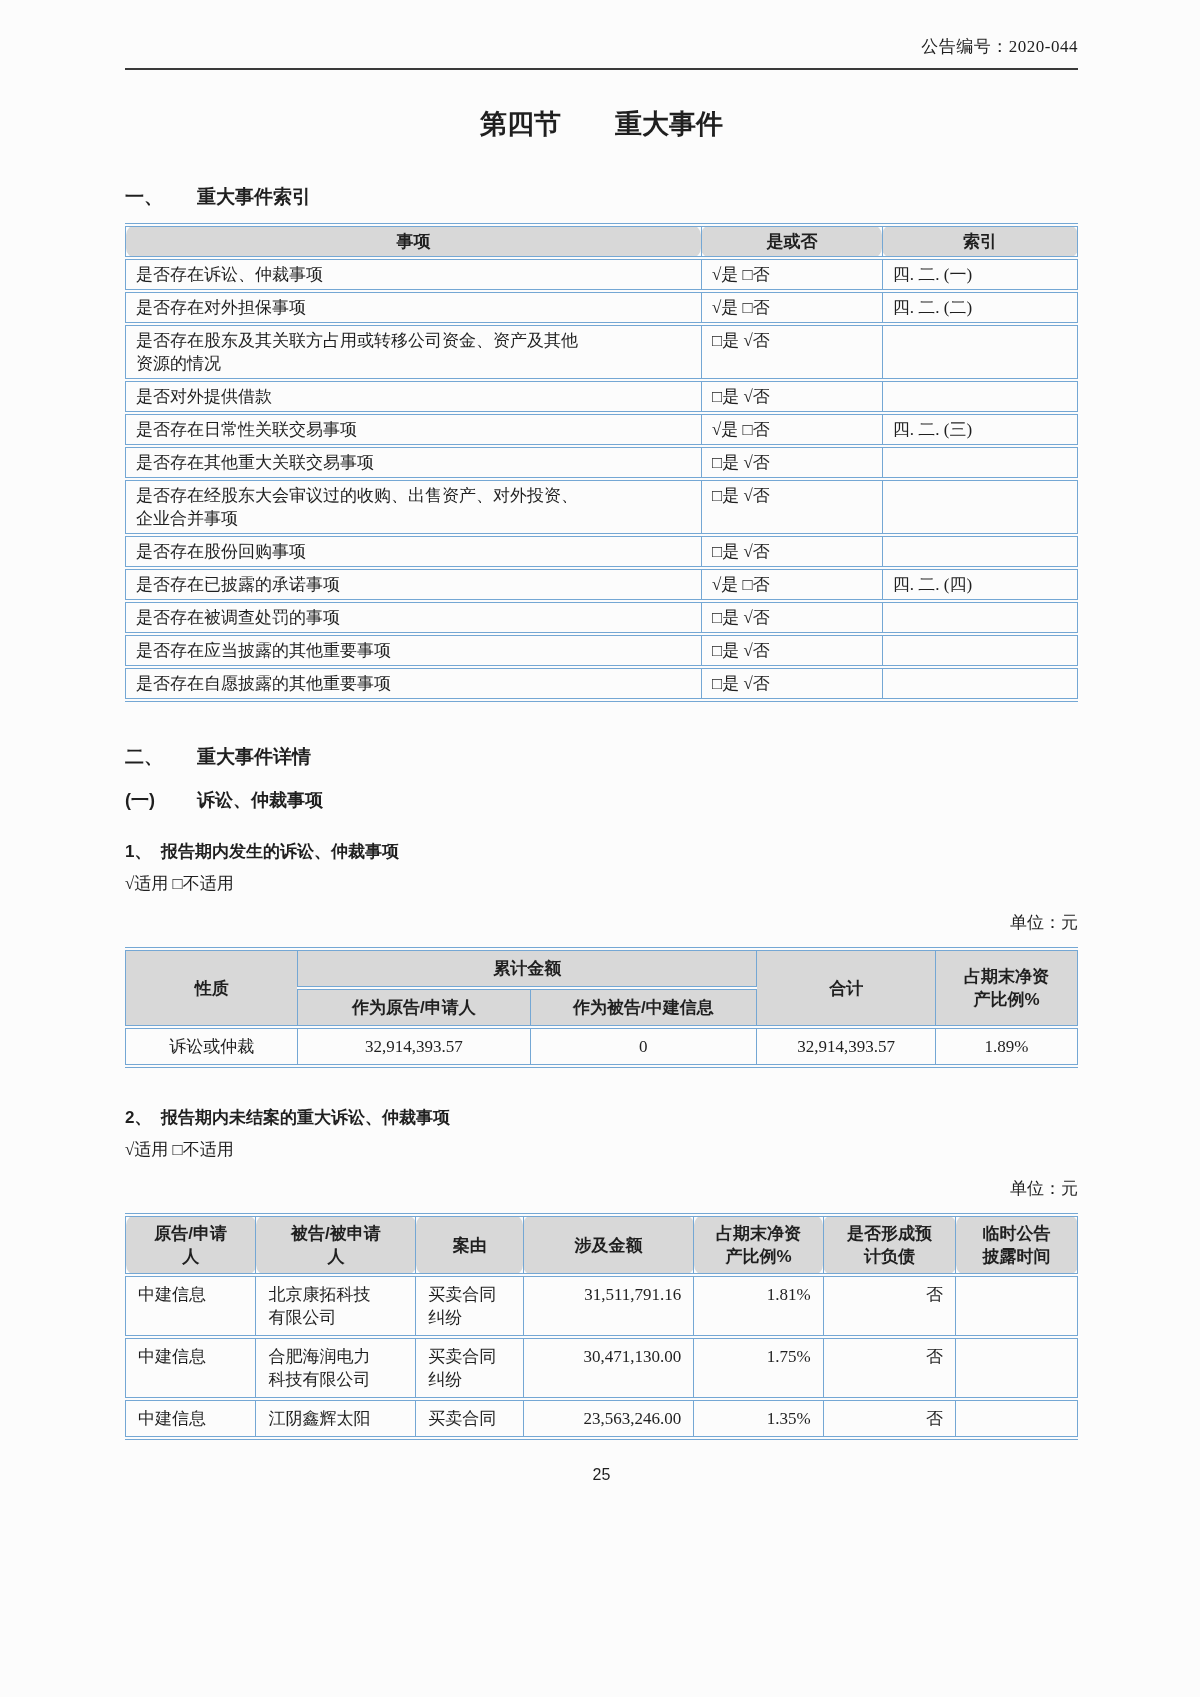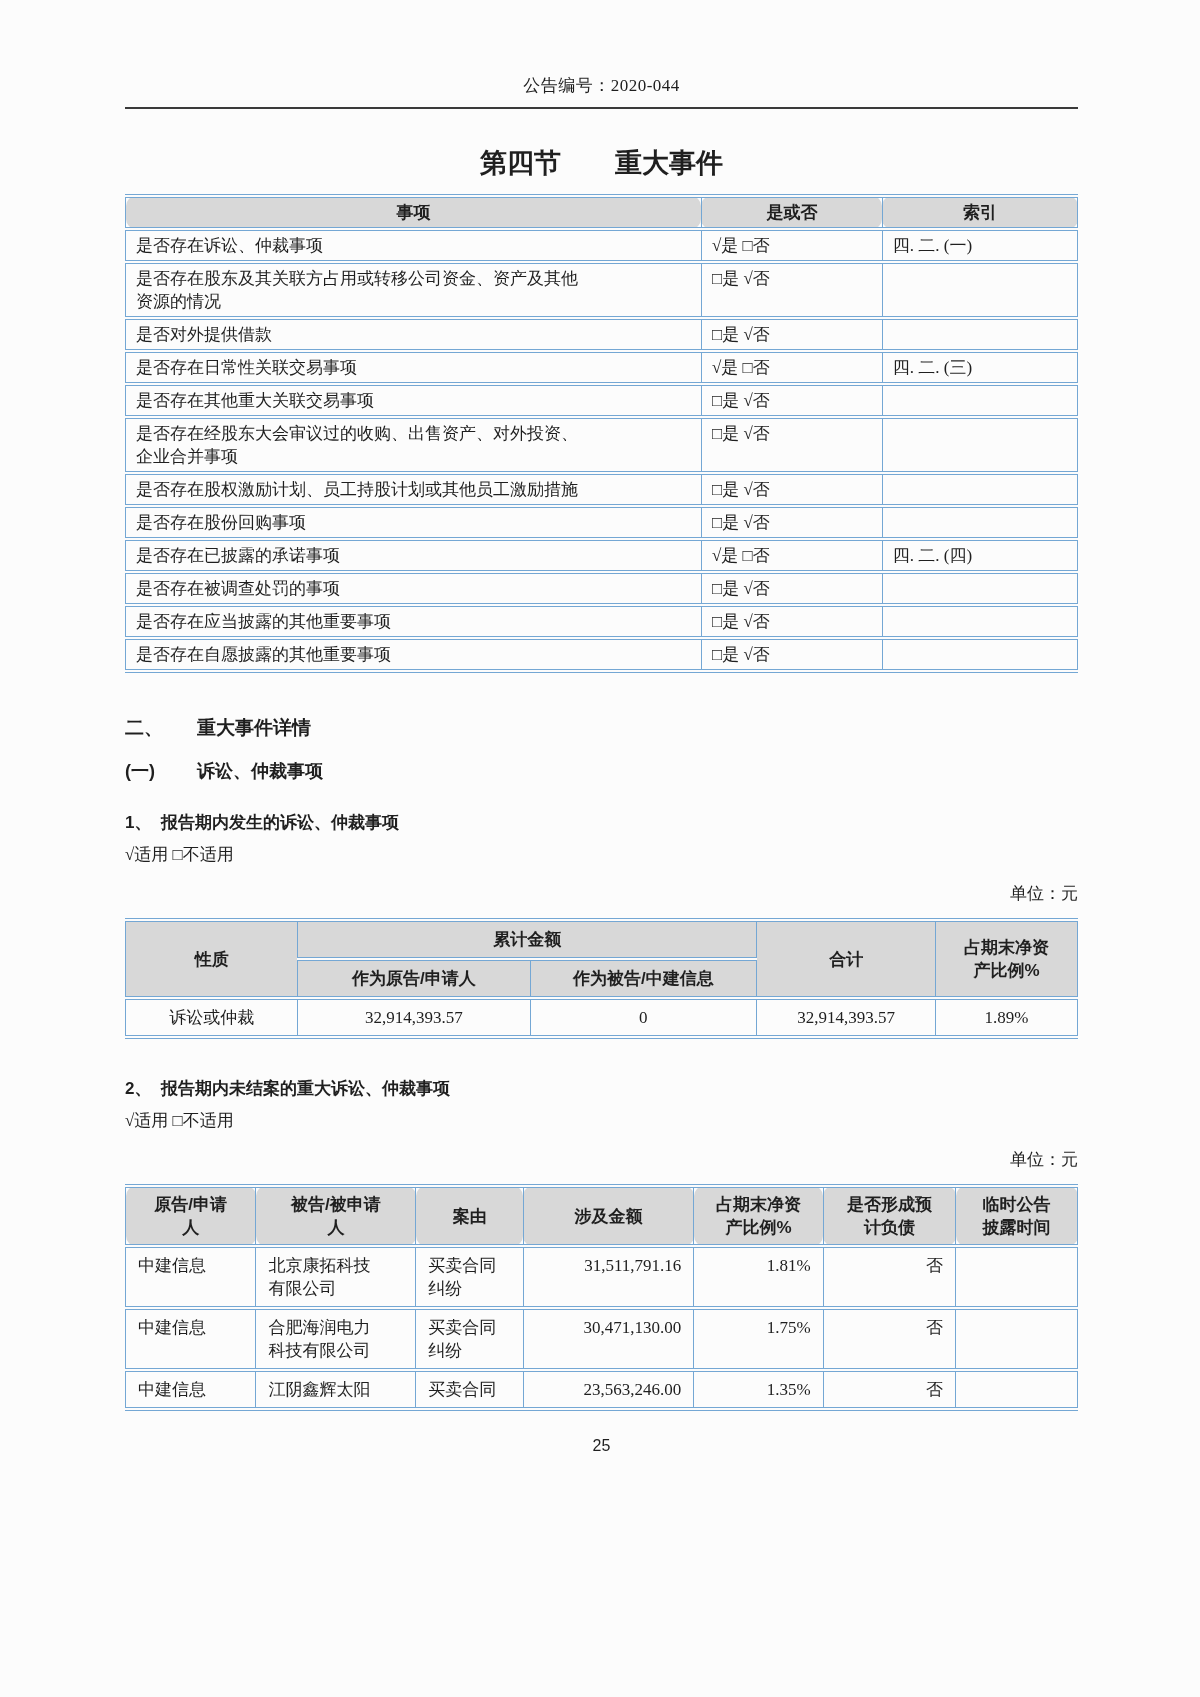--- a/index.html
+++ b/index.html
@@ -11,21 +11,21 @@
   html,body{margin:0;padding:0;}
   body{
     width:1200px;height:1697px;
     background:#fcfcfc;
     color:var(--ink);
     font-family:"Liberation Serif", serif;
     font-size:17px;
     -webkit-font-smoothing:antialiased;
   }
   .page{padding:0 122px 0 125px;}
-  .doc-number{padding-top:74px;text-align:center;font-size:17px;letter-spacing:.5px;}
+  .doc-number{padding-top:35px;text-align:right;font-size:17px;letter-spacing:.5px;}
   .rule{border:none;border-top:2px solid var(--rule);margin:10px 0 0 0;}
   .title{
     margin-top:36px;text-align:center;
     font-family:"Liberation Sans", sans-serif;
     font-weight:bold;font-size:27px;white-space:pre;
   }
   .sec-h{font-family:"Liberation Sans", sans-serif;font-weight:bold;}
   .h1{font-size:19px;margin-top:42px;}
   .h2{font-size:18px;margin-top:18px;}
   .h3{font-size:17px;margin-top:28px;}
@@ -63,20 +63,23 @@
 </head>
 <body>
 
 <div class="page">
 
   <div class="doc-number">公告编号：2020-044</div>
   <hr class="rule">
 
   <div class="title">第四节　　重大事件</div>
 
+  <div class="sec-h h1">
+    <span class="num">一、</span><span>重大事件索引</span>
+  </div>
 
   <table class="t-idx" id="index-table">
     <colgroup>
         <col style="width:60.5%">
         <col style="width:19%">
         <col style="width:20.5%">
       </colgroup>
     <thead>
         <tr>
           <th class="ac">事项</th>
@@ -84,20 +87,25 @@
           <th class="ac">索引</th>
         </tr>
       </thead>
     <tbody>
         <tr>
           <td class="al">是否存在诉讼、仲裁事项</td>
           <td class="ac">√是 □否</td>
           <td class="ac">四. 二. (一)</td>
         </tr>
         <tr>
+          <td class="al">是否存在对外担保事项</td>
+          <td class="ac">√是 □否</td>
+          <td class="ac">四. 二. (二)</td>
+        </tr>
+        <tr>
           <td class="al">是否存在股东及其关联方占用或转移公司资金、资产及其他
 资源的情况</td>
           <td class="ac">□是  √否</td>
           <td class="ac"></td>
         </tr>
         <tr>
           <td class="al">是否对外提供借款</td>
           <td class="ac">□是  √否</td>
           <td class="ac"></td>
         </tr>
@@ -107,25 +115,20 @@
           <td class="ac">四. 二. (三)</td>
         </tr>
         <tr>
           <td class="al">是否存在其他重大关联交易事项</td>
           <td class="ac">□是  √否</td>
           <td class="ac"></td>
         </tr>
         <tr>
           <td class="al">是否存在经股东大会审议过的收购、出售资产、对外投资、
 企业合并事项</td>
-          <td class="ac">□是  √否</td>
-          <td class="ac"></td>
-        </tr>
-        <tr>
-          <td class="al">是否存在股权激励计划、员工持股计划或其他员工激励措施</td>
           <td class="ac">□是  √否</td>
           <td class="ac"></td>
         </tr>
         <tr>
           <td class="al">是否存在股份回购事项</td>
           <td class="ac">□是  √否</td>
           <td class="ac"></td>
         </tr>
         <tr>
           <td class="al">是否存在已披露的承诺事项</td>

